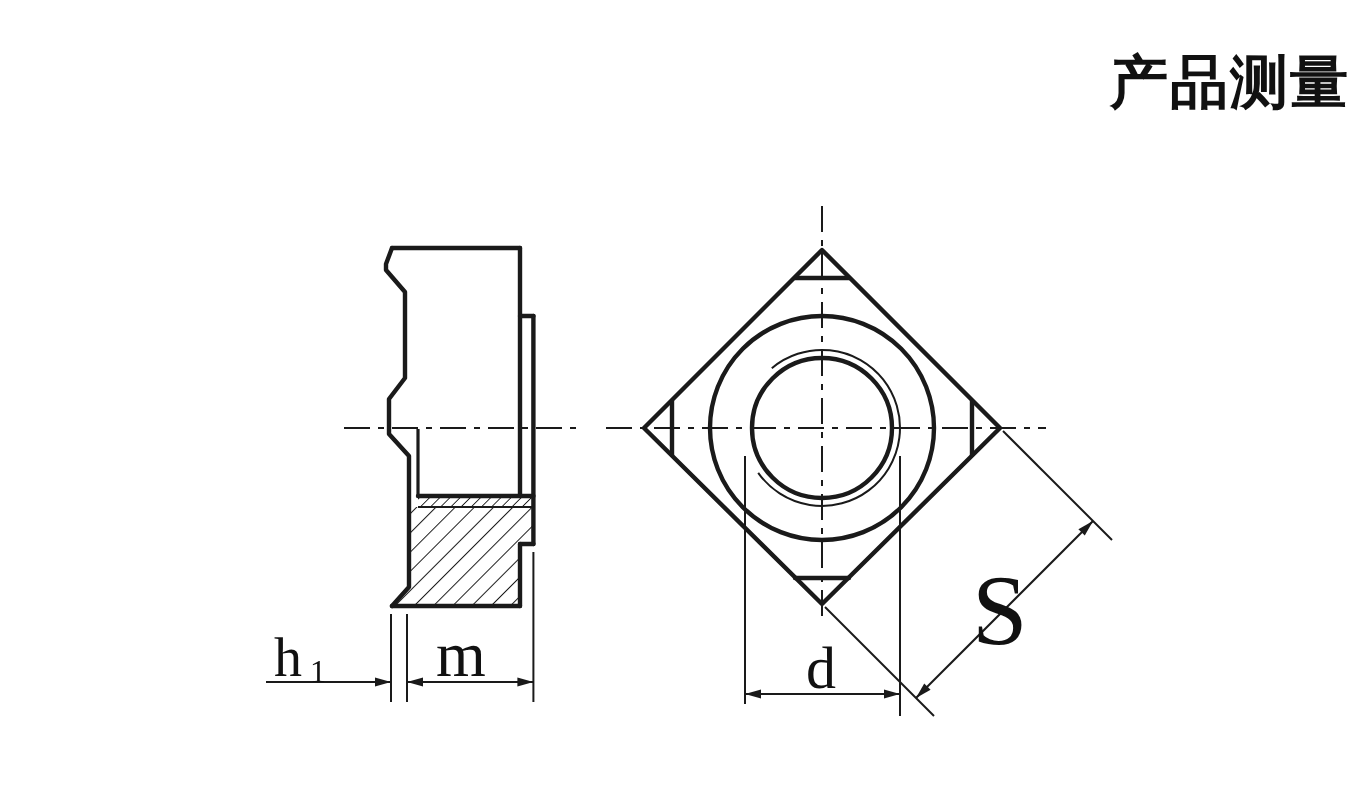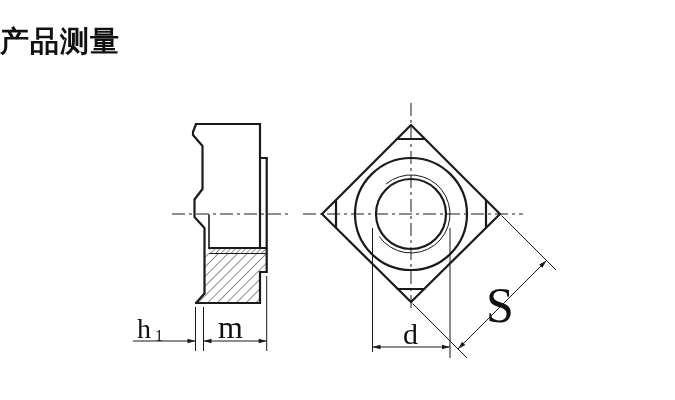--- a/index.html
+++ b/index.html
@@ -1,18 +1,18 @@
 <!DOCTYPE html>
 <html><head>
 <meta charset="utf-8">
 <style>
   html,body{margin:0;padding:0;background:#fff;}
   #stage{position:relative;width:675px;height:400px;background:#fff;overflow:hidden;
          font-family:"Liberation Sans",sans-serif;}
-  #title{position:absolute;top:22px;left:0;width:675px;text-align:left;
+  #title{position:absolute;top:22px;left:0;width:675px;text-align:right;
          font-size:29px;font-weight:700;color:#111;letter-spacing:1px;}
   svg{position:absolute;top:0;left:0;}
   .thick{stroke:#1a1a1a;stroke-width:2.2;fill:none;stroke-linecap:round;stroke-linejoin:round;}
   .med{stroke:#1a1a1a;stroke-width:1.6;fill:none;}
   .thin{stroke:#1a1a1a;stroke-width:1;fill:none;}
   .cline{stroke:#1a1a1a;stroke-width:1;fill:none;stroke-dasharray:13 4 3 4;}
   .arrow{fill:#1a1a1a;stroke:none;}
   .dimtxt{font-family:"Liberation Serif",serif;fill:#111;}
 </style>
 </head>

